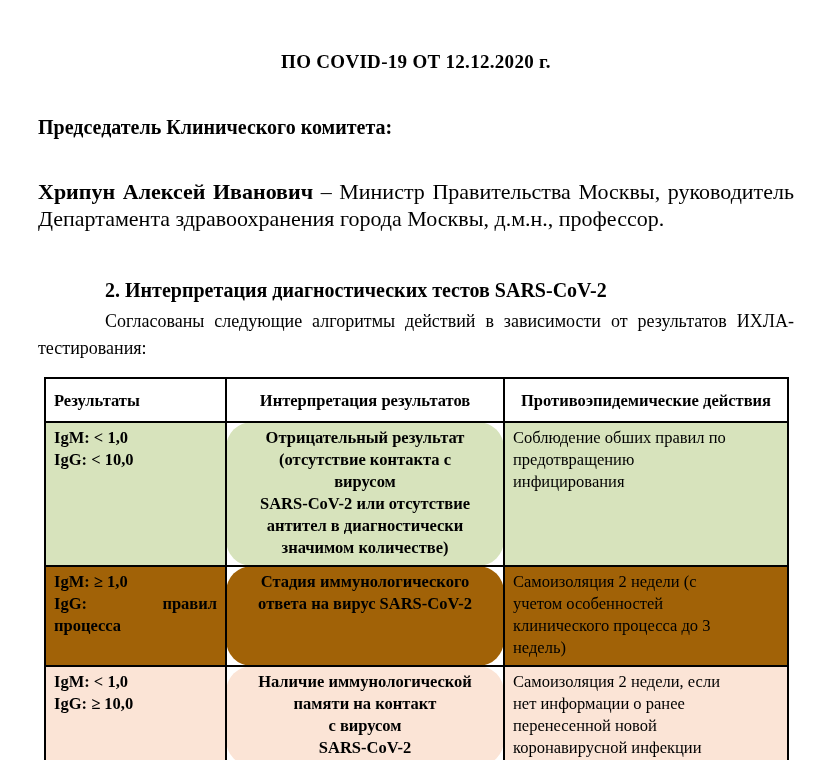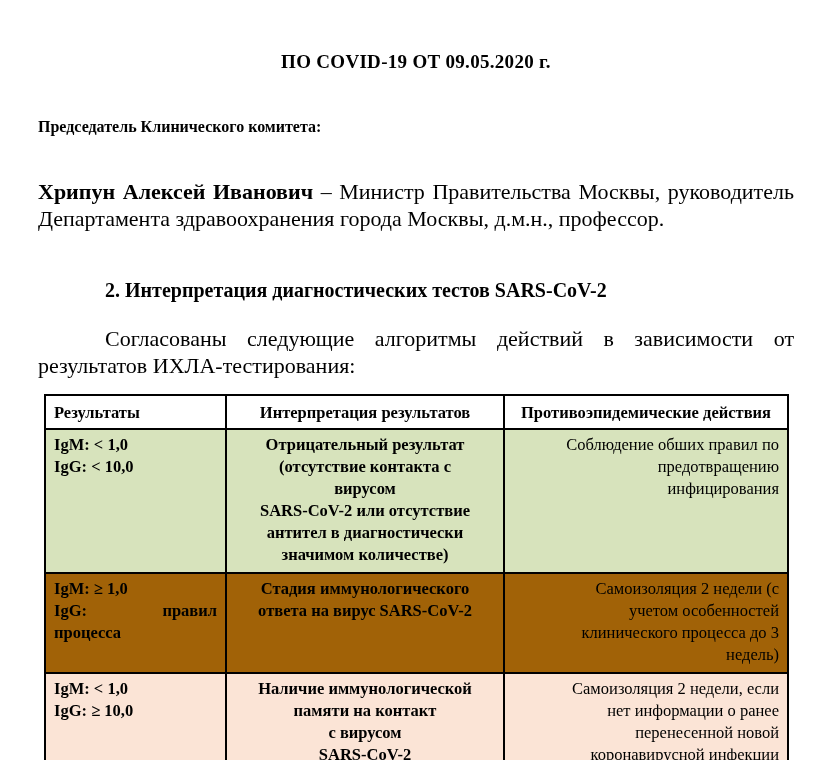--- a/index.html
+++ b/index.html
@@ -11,63 +11,63 @@
   }
   .page { position:relative; width:832px; height:760px; padding:30px 38px 0 38px; }
 
   .title-line {
     text-align:center; font-weight:bold; font-size:19px; line-height:24px;
     letter-spacing:0.3px;
   }
   .title-line.second { margin-top:20px; }
 
   .chairman-heading {
-    margin-top:40px; font-weight:bold; font-size:16px; line-height:26px;
+    margin-top:40px; font-weight:bold; font-size:20px; line-height:26px;
   }
   .chairman-para {
     margin-top:38px; font-size:22px; line-height:27px; text-align:justify;
   }
   .chairman-para .name { font-weight:bold; }
 
   .section-heading {
     margin-top:46px; padding-left:67px; font-weight:bold; font-size:20px; line-height:24px;
   }
   .intro-para {
-    margin-top:23px; font-size:22px; line-height:27px;
+    margin-top:6px; font-size:18px; line-height:27px;
     text-align:justify; text-indent:67px;
   }
 
   table.results {
     margin-top:15px; margin-left:6px;
     border-collapse:collapse; table-layout:fixed; width:743px;
     font-size:16.5px;
   }
   .results th, .results td {
     border:2px solid #000;
   }
   .results th {
-    height:34px; font-weight:bold; vertical-align:middle;
+    height:44px; font-weight:bold; vertical-align:middle;
     text-align:center; padding:2px 6px; line-height:21px; background:#fff;margin-top:35px;
   }
   .results th.h-results { text-align:left; padding-left:8px; }
   .results td {
     vertical-align:top; padding:4px 8px 6px 8px; line-height:22px;
   }
   .pre { white-space:pre-line; }
   td.c-results { font-weight:bold; }
-  td.c-interp  { font-weight:bold; text-align:center; }
-  td.c-actions { text-align:right; }
+  td.c-interp  { font-weight:bold; text-align:center;border-radius:26px; }
+  td.c-actions { text-align:left; }
   .justify-line { display:flex; justify-content:space-between; }
 </style>
 </head>
 <body>
 
 <div class="page">
 
-  <div class="title-line second">ПО COVID-19 ОТ 09.05.2020 г.</div>
+  <div class="title-line second">ПО COVID-19 ОТ 12.12.2020 г.</div>
 
   <div class="chairman-heading">Председатель Клинического комитета:</div>
 
   <p class="chairman-para"><span class="name">Хрипун Алексей Иванович</span><span> – Министр Правительства Москвы, руководитель Департамента здравоохранения города Москвы, д.м.н., профессор.</span></p>
 
   <div class="section-heading">2. Интерпретация диагностических тестов SARS-CoV-2</div>
 
   <p class="intro-para">Согласованы следующие алгоритмы действий в зависимости от результатов ИХЛА-тестирования:</p>
 
   <table class="results">

